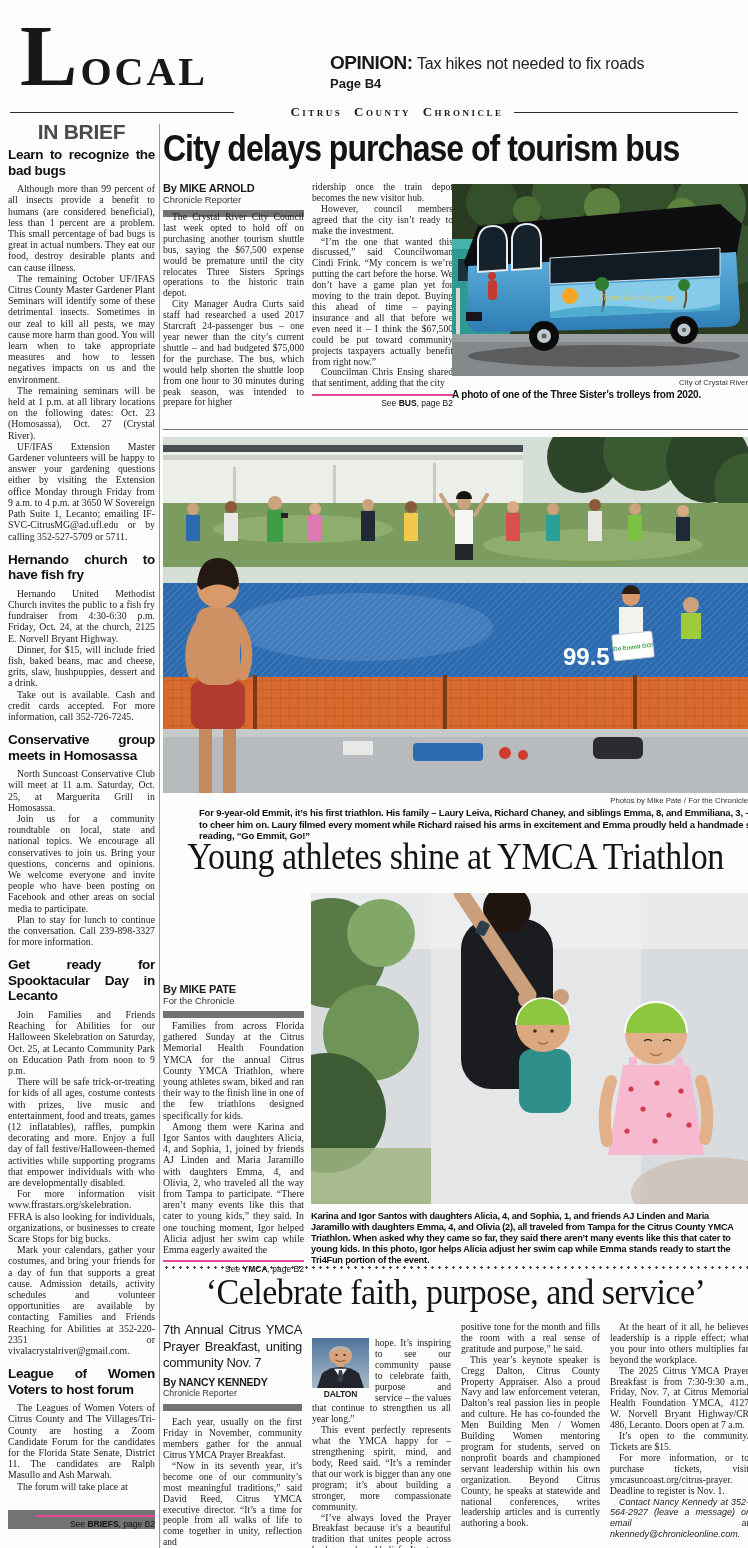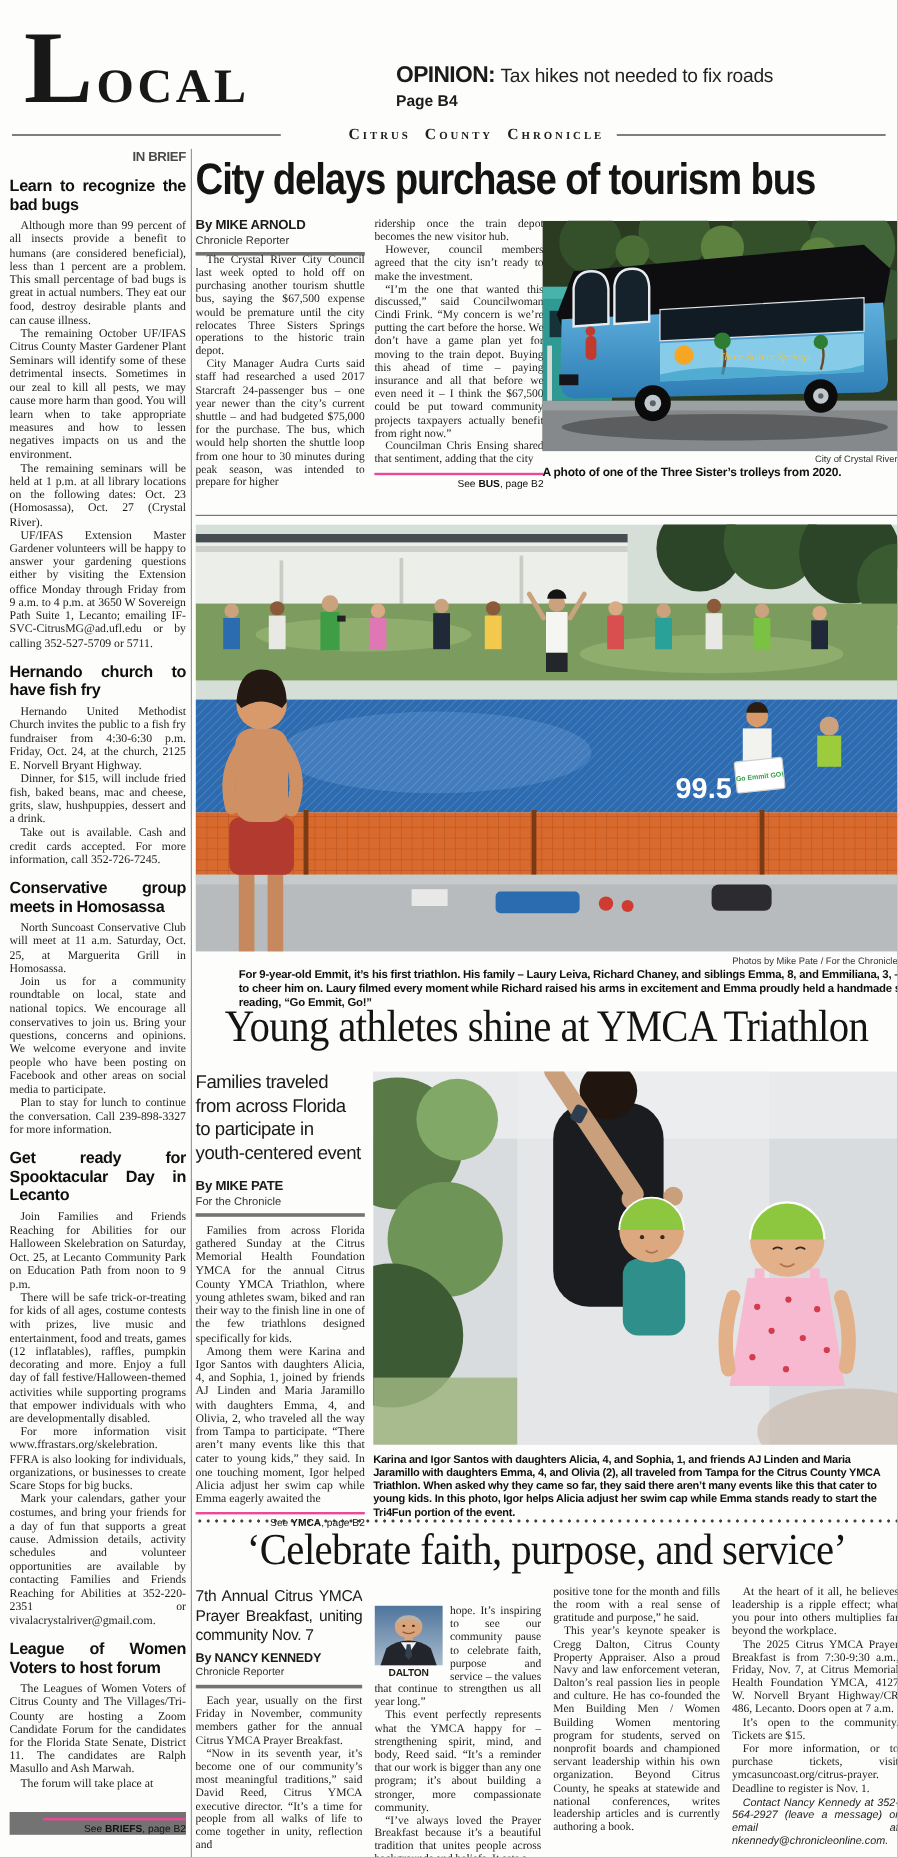--- a/index.html
+++ b/index.html
@@ -25,35 +25,35 @@
 
   
   .bodytext{font-size:9.8px;line-height:11.2px;text-align:justify;hyphens:auto;-webkit-hyphens:auto;}
   .bodytext p{margin:0;text-indent:9px;}
   .bodytext p.cont{text-indent:0;}
   .bodytext p.contact{font-family:"Liberation Sans",sans-serif;font-style:italic;font-size:9px;line-height:10.8px;}
 
   
   .rail{left:8px;top:124px;width:147px;height:1424px;overflow:hidden;}
   .rail-divider{left:159px;top:124px;width:1px;height:1424px;background:#999;}
-  .inbrief-title{text-align:right;font-family:"Liberation Sans",sans-serif;font-weight:700;
-                 font-size:11px;letter-spacing:-0.3px;color:#4b4b4b;margin:2px 0 6px;}
+  .inbrief-title{text-align:center;font-family:"Liberation Sans",sans-serif;font-weight:700;
+                 font-size:21px;letter-spacing:-0.3px;color:#4b4b4b;margin:2px 0 6px;}
   .brief-heading{font-family:"Liberation Sans",sans-serif;font-weight:700;font-size:13.5px;line-height:15.5px;
                  letter-spacing:-0.3px;color:#101010;margin:10px 0 5px;}
   .rail-jump{left:8px;top:1510px;width:147px;background:#737373;}
   .jump{font-family:"Liberation Sans",sans-serif;font-size:8.5px;text-align:right;color:#111;
         border-top:2px solid #ec4899;padding-top:2px;margin-top:5px;}
   .jump b{font-weight:700;}
   .rail-jump .jump{margin-left:28px;}
 
   
   .bus-headline{left:163px;top:128px;width:584px;font-family:"Liberation Sans",sans-serif;font-weight:700;
                 font-size:32px;letter-spacing:-1px;transform:scaleY(1.15);transform-origin:left top;
                 white-space:nowrap;color:#141414;}
-  .byline-block{font-family:"Liberation Sans",sans-serif;border-bottom:3px solid #737373;padding-bottom:5px;}
+  .byline-block{font-family:"Liberation Sans",sans-serif;border-bottom:7px solid #737373;padding-bottom:5px;}
   .byline{font-size:11px;font-weight:700;letter-spacing:-0.2px;}
   .byline-org{font-size:9.3px;color:#333;margin-top:1px;}
   .bus-byline{left:163px;top:182px;width:141px;}
   .bus-col1{left:163px;top:212px;width:141px;height:216px;overflow:hidden;font-size:9.6px;line-height:10.9px;}
   .bus-col2{left:312px;top:182px;width:141px;font-size:9.6px;line-height:10.9px;}
   .bus-photo{left:452px;top:184px;width:296px;}
   .credit{font-family:"Liberation Sans",sans-serif;font-size:7.8px;color:#333;text-align:right;margin-top:2px;}
   .caption{font-family:"Liberation Sans",sans-serif;font-weight:700;font-size:10px;line-height:12px;
            letter-spacing:-0.2px;color:#111;margin-top:2px;}
   .section-rule{left:163px;top:429px;width:585px;height:1px;background:#777;}
@@ -344,21 +344,20 @@
       <g>
         <circle cx="528" cy="168" r="8" fill="#caa27d"></circle>
           <rect x="518" y="176" width="20" height="26" fill="#9ccb3b"></rect>
       </g>
     </svg>
   </div>
   <div class="abs tri-credit credit">Photos by Mike Pate / For the Chronicle</div>
   <div class="abs tri-caption caption">For 9-year-old Emmit, it’s his first triathlon. His family – Laury Leiva, Richard Chaney, and siblings Emma, 8, and Emmiliana, 3, – came to cheer him on. Laury filmed every moment while Richard raised his arms in excitement and Emma proudly held a handmade sign reading, “Go Emmit, Go!”</div>
 
   <div class="abs ymca-headline">Young athletes shine at YMCA Triathlon</div>
-  <div class="abs ymca-subhead">Families traveled from across Florida to participate in youth-centered event</div>
   <div class="abs ymca-byline byline-block">
     <div class="byline">By MIKE PATE</div>
     <div class="byline-org">For the Chronicle</div>
   </div>
   <div class="abs ymca-body bodytext">
     <p>Families from across Florida gathered Sunday at the Citrus Memorial Health Foundation YMCA for the annual Citrus County YMCA Triathlon, where young athletes swam, biked and ran their way to the finish line in one of the few triathlons designed specifically for kids.</p>
     <p>Among them were Karina and Igor Santos with daughters Alicia, 4, and Sophia, 1, joined by friends AJ Linden and Maria Jaramillo with daughters Emma, 4, and Olivia, 2, who traveled all the way from Tampa to participate. “There aren’t many events like this that cater to young kids,” they said. In one touching moment, Igor helped Alicia adjust her swim cap while Emma eagerly awaited the</p>
     <div class="jump"><span>See </span><b>YMCA</b><span>, page B2</span></div>
   </div>
 

